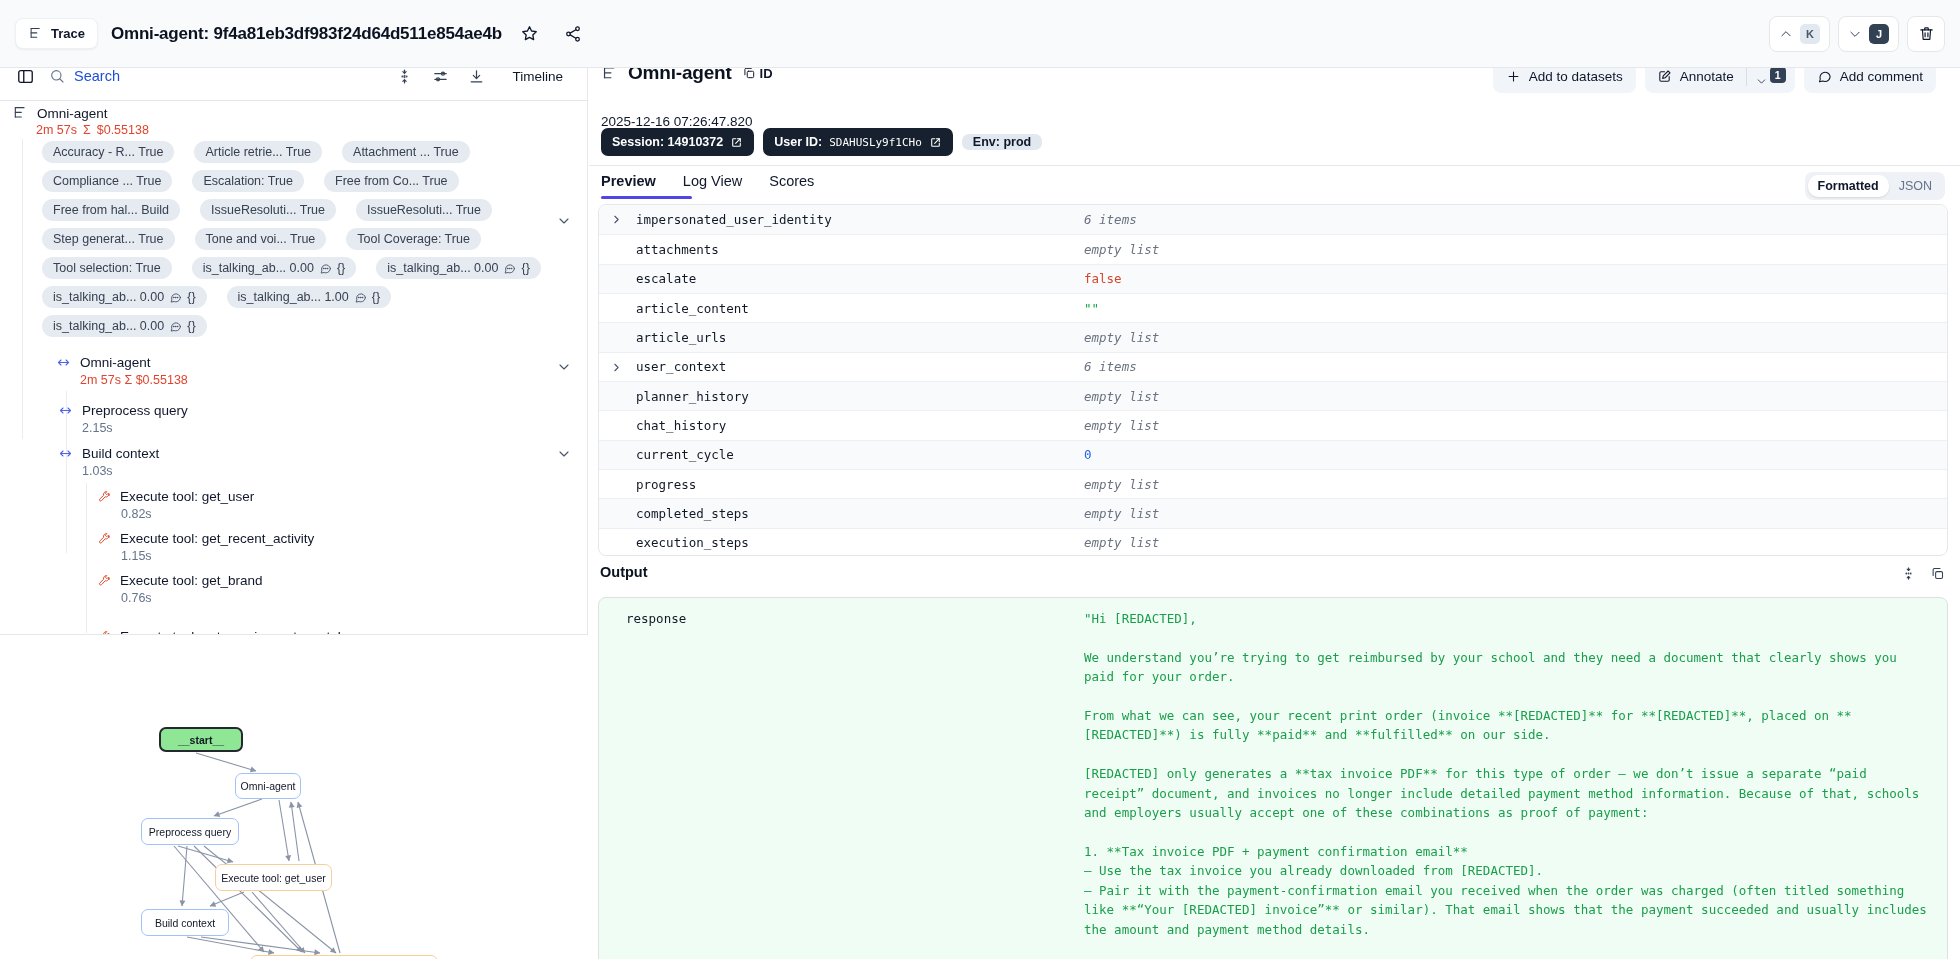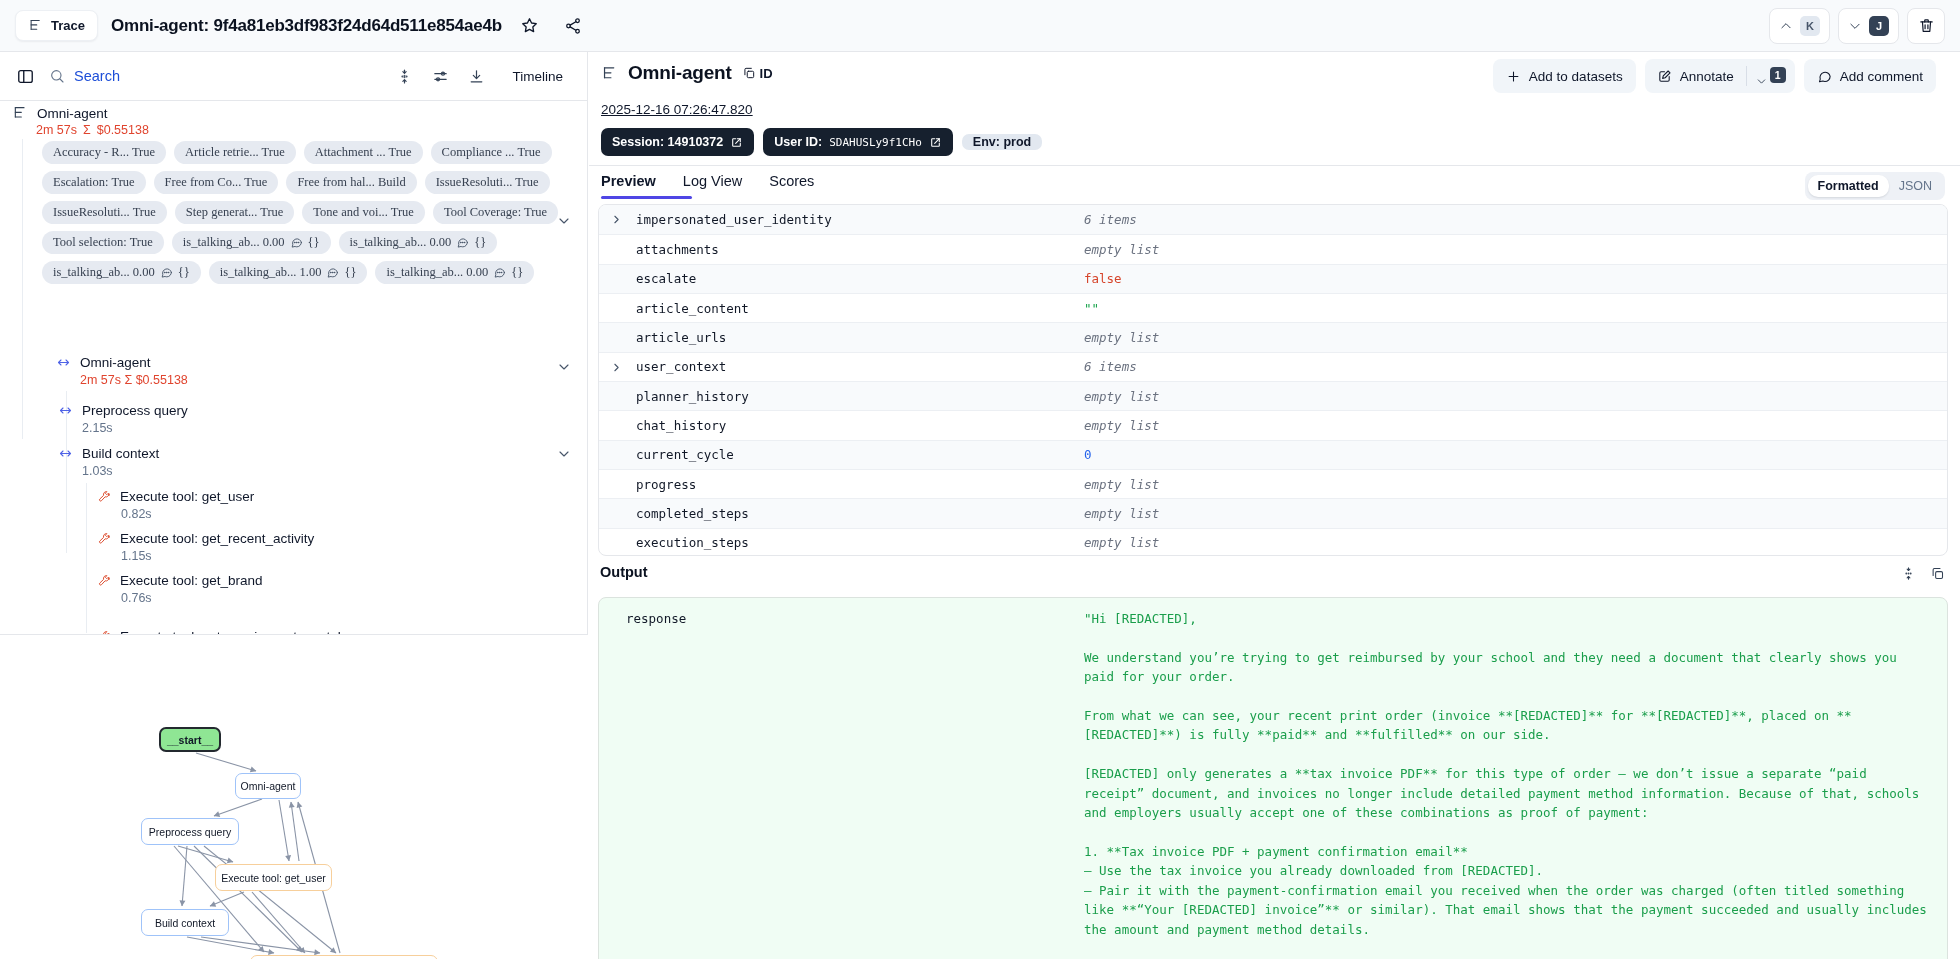--- a/index.html
+++ b/index.html
@@ -2,21 +2,21 @@
 <html><head>
 <meta charset="utf-8">
 <style>
   * { box-sizing: border-box; margin: 0; padding: 0; }
   html,body { width:1960px; height:959px; overflow:hidden; background:#fff;
     font-family:"Liberation Sans", sans-serif; color:#0f172a; }
   svg { display:block; }
   .ic { stroke:#334155; fill:none; stroke-width:1.7; stroke-linecap:round; stroke-linejoin:round; }
 
   
-  .topbar { position:absolute; top:0; left:0; right:0; height:52px; background:#f8fafc;
+  .topbar { position:absolute; top:0; left:0; right:0; height:68px; background:#f8fafc;
     border-bottom:1px solid #e5e7eb; display:flex; align-items:center; padding:0 15px; gap:13px; z-index:5;}
   .trace-chip { display:flex; align-items:center; gap:8px; background:#fff; border:1px solid #edf0f4;
     box-shadow:0 1px 2px rgba(15,23,42,.06); border-radius:8px; padding:7px 12px; font-size:13px; font-weight:700;}
   .topbar-title { font-size:17px; font-weight:700; color:#0b1220; letter-spacing:-.2px; }
   .tb-icon { width:30px; height:30px; display:flex; align-items:center; justify-content:center; border-radius:6px; cursor:pointer;}
   .topbar-right { margin-left:auto; display:flex; gap:8px; align-items:center;}
   .nav-btn { height:36px; padding:0 9px; display:flex; align-items:center; gap:7px; background:#fff;
     border:1px solid #e5e7eb; border-radius:8px; cursor:pointer;}
   .key-badge { min-width:20px; height:20px; padding:0 4px; border-radius:5px; display:flex; align-items:center;
     justify-content:center; font-size:11px; font-weight:700;}
@@ -32,21 +32,21 @@
   .sb-search { display:flex; align-items:center; gap:9px; margin-left:14px; flex:0 0 auto; color:#1d4ed8; font-size:14.5px;}
   .sb-tools { margin-left:auto; display:flex; align-items:center; gap:19px;}
   .sb-tools .tbtn { cursor:pointer; display:flex; align-items:center;}
   .timeline-btn { font-size:13.5px; font-weight:500; color:#0f172a; cursor:pointer; padding:6px 8px; border-radius:6px;}
 
   .tree { position:absolute; top:49px; left:0; width:588px; height:534px; overflow:hidden; border-bottom:1px solid #e5e7eb;}
   .guide { position:absolute; width:1px; background:#e9edf2;}
   .t-root { position:absolute; top:4px; left:12px; display:flex; align-items:center; gap:9px;
     font-size:13.5px; font-weight:500; color:#0f172a;}
   .t-metrics { position:absolute; font-size:12.5px; color:#e0442e; display:flex; gap:6px; align-items:center;}
-  .badges { position:absolute; left:42px; top:40px; width:528px; display:flex; flex-wrap:wrap; gap:7px 8px;font-family:Liberation Serif, serif;}
+  .badges { position:absolute; left:42px; top:40px; width:528px; display:flex; flex-wrap:wrap; gap:7px 20px;}
   .badge { display:inline-flex; align-items:center; gap:5px; background:#e6eaf1; color:#374151;
     border-radius:999px; padding:4px 11px; font-size:12.5px; white-space:nowrap; cursor:pointer;}
   .tnode { position:absolute; font-size:13.5px; color:#0f172a; cursor:pointer;}
   .tnode .row { display:flex; align-items:center; gap:9px;}
   .tn-dur { font-size:12.5px; color:#64748b; margin-left:24px; margin-top:3px;}
   .tn-dur.cost { color:#e0442e;}
   .t-chev { position:absolute; cursor:pointer;}
 
   .graph { position:absolute; top:583px; left:0; width:588px; height:324px; background:#fff;}
   .gnode { position:absolute; display:flex; align-items:center; justify-content:center;
@@ -62,21 +62,21 @@
   .id-chip { display:flex; align-items:center; gap:4px; font-size:13px; font-weight:600; color:#0f172a; cursor:pointer;}
   .m-actions { position:absolute; top:7px; right:24px; display:flex; align-items:center; gap:9px;}
   .act-btn { height:34px; display:flex; align-items:center; gap:8px; background:#f1f5f9; border-radius:8px;
     padding:0 13px; font-size:13.5px; font-weight:500; color:#0f172a; cursor:pointer;}
   .annotate-group { display:flex; align-items:center; background:#f1f5f9; border-radius:8px; height:34px;}
   .annotate-main { display:flex; align-items:center; gap:8px; padding:0 12px; font-size:13.5px; font-weight:500; cursor:pointer;}
   .annotate-sep { width:1px; height:20px; background:#d8dee7;}
   .annotate-dd { display:flex; align-items:flex-start; padding:5px 9px 0 8px; gap:2px; cursor:pointer;}
   .count-badge { min-width:16px; height:16px; border-radius:4px; background:#334155; color:#fff;
     font-size:10.5px; font-weight:700; display:flex; align-items:center; justify-content:center; margin-top:-2px;}
-  .m-timestamp { position:absolute; top:50px; left:12px; font-size:13.5px; color:#0f172a;text-decoration:underline;}
+  .m-timestamp { position:absolute; top:62px; left:12px; font-size:13.5px; color:#0f172a;}
   .m-badges { position:absolute; top:76px; left:12px; display:flex; gap:9px; align-items:center;}
   .pill-dark { height:28px; display:flex; align-items:center; gap:7px; background:#16202e; color:#fff;
     border-radius:7px; padding:0 11px; font-size:12.5px; font-weight:700; cursor:pointer;}
   .pill-dark .sub { font-size:11px; font-weight:400; font-family:"DejaVu Sans Mono",monospace;}
   .pill-light { height:16px; display:flex; align-items:center; background:#e2e8f0; color:#0f172a;
     border-radius:7px; padding:0 11px; font-size:12.5px; font-weight:700;}
   .m-sep { position:absolute; top:113px; left:0; right:0; height:1px; background:#e5e7eb;}
   .tabs { position:absolute; top:121px; left:12px; display:flex; gap:27px; font-size:14.5px; color:#0f172a;}
   .tab { padding-bottom:9px; cursor:pointer;}
   .tab.active { font-weight:600;}
@@ -429,21 +429,21 @@
         <line x1="174" y1="211" x2="264" y2="317" stroke="#8a94a6" stroke-width="1.1" marker-end="url(#arrow)"></line>
         <line x1="194" y1="211" x2="302" y2="317" stroke="#8a94a6" stroke-width="1.1" marker-end="url(#arrow)"></line>
         <line x1="204" y1="211" x2="336" y2="318" stroke="#8a94a6" stroke-width="1.1" marker-end="url(#arrow)"></line>
         <line x1="244" y1="257" x2="210" y2="271" stroke="#8a94a6" stroke-width="1.1" marker-end="url(#arrow)"></line>
         <line x1="252" y1="257" x2="305" y2="318" stroke="#8a94a6" stroke-width="1.1" marker-end="url(#arrow)"></line>
         <line x1="187" y1="302" x2="274" y2="318" stroke="#8a94a6" stroke-width="1.1" marker-end="url(#arrow)"></line>
         <line x1="201" y1="302" x2="320" y2="318" stroke="#8a94a6" stroke-width="1.1" marker-end="url(#arrow)"></line>
         <line x1="340" y1="318" x2="298" y2="167" stroke="#8a94a6" stroke-width="1.1" marker-end="url(#arrow)"></line>
       </svg>
     <div id="graph-nodes">
-        <div class="gnode start" style="left: 159px; top: 92px; width: 62px; height: 25px;">__start__</div>
+        <div class="gnode start" style="left: 159px; top: 92px; width: 84px; height: 25px;">__start__</div>
         <div class="gnode agent" style="left: 235px; top: 138px; width: 66px; height: 26px;">Omni-agent</div>
         <div class="gnode agent" style="left: 141px; top: 183px; width: 98px; height: 27px;">Preprocess query</div>
         <div class="gnode tool" style="left: 215px; top: 229px; width: 117px; height: 27px;">Execute tool: get_user</div>
         <div class="gnode agent" style="left: 141px; top: 274px; width: 88px; height: 27px;">Build context</div>
         <div class="gnode tool" style="left: 250px; top: 320px; width: 188px; height: 22px;"></div>
       </div>
   </div>
 </div>
 
 <div class="main">

